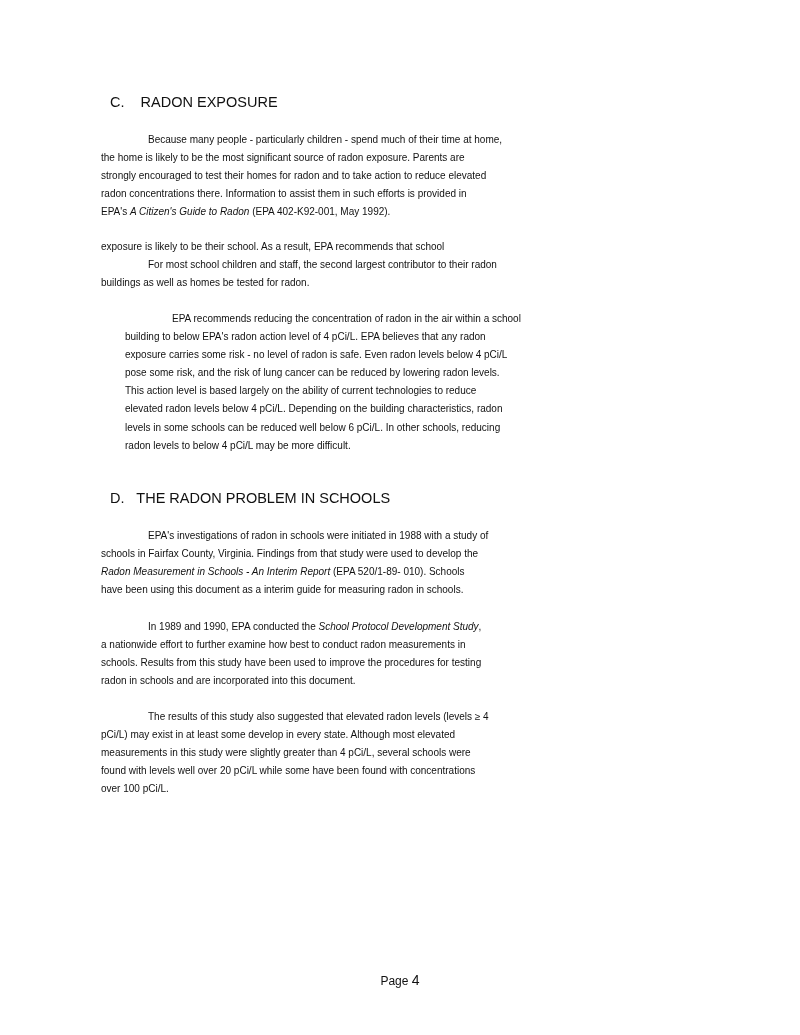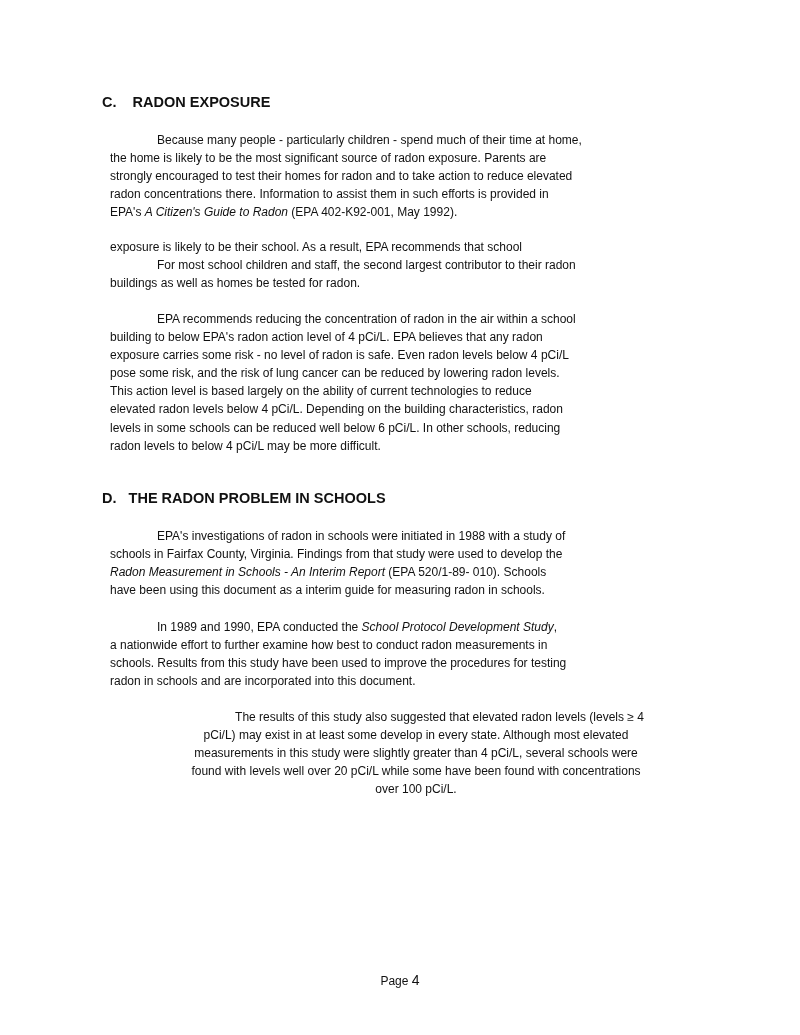--- a/index.html
+++ b/index.html
@@ -1,20 +1,20 @@
 <!DOCTYPE html>
 <html><head>
   <meta charset="utf-8">
   <style>
     html, body { margin: 0; padding: 0; background: #ffffff; }
     body { width: 800px; height: 1035px; position: relative; overflow: hidden;
            font-family: "Liberation Sans", sans-serif; color: #111; }
     .page { position: absolute; left: 94px; top: 0; width: 612px; }
-    .heading { position: absolute; left: 8px; font-weight: bold; font-size: 14.5px; letter-spacing: 0; white-space: pre; }
-    .para { position: absolute; left: 16px; width: 612px; font-size: 12px; line-height: 18.1px; }
+    .heading { position: absolute; left: 16px; font-weight: normal; font-size: 14.5px; letter-spacing: 0; white-space: pre; }
+    .para { position: absolute; left: 7px; width: 612px; font-size: 10px; line-height: 18.1px; }
     .line { display: block; white-space: nowrap; }
     .indent { padding-left: 47px; }
     i { font-style: italic; }
     .footer { position: absolute; top: 972px; left: 0; width: 800px; text-align: center; font-size: 12px; }
     .footer .num { font-size: 14px; }
   </style>
 </head>
 <body>
 
 <div class="page">
@@ -28,21 +28,21 @@
     <span class="line">radon concentrations there. Information to assist them in such efforts is provided in</span>
     <span class="line"><span>EPA's </span><i>A Citizen's Guide to Radon</i><span> (EPA 402-K92-001, May 1992).</span></span>
   </div>
 
   <div class="para" style="top:238px;">
     <span class="line">exposure is likely to be their school.  As a result, EPA recommends that school</span>
     <span class="line indent">For most school children and staff, the second largest contributor to their radon</span>
     <span class="line">buildings as well as homes be tested for radon.</span>
   </div>
 
-  <div class="para" style="top:310px;">
+  <div class="para" style="top:310px;margin-left:24px;">
     <span class="line indent">EPA recommends reducing the concentration of radon in the air within a school</span>
     <span class="line">building to below EPA's radon action level of 4 pCi/L.  EPA believes that any radon</span>
     <span class="line">exposure carries some risk - no level of radon is safe.  Even radon levels below 4 pCi/L</span>
     <span class="line">pose some risk, and the risk of lung cancer can be reduced by lowering radon levels.</span>
     <span class="line">This action level is based largely on the ability of current technologies to reduce</span>
     <span class="line">elevated radon levels below 4 pCi/L.  Depending on the building characteristics, radon</span>
     <span class="line">levels in some schools can be reduced well below 6 pCi/L.  In other schools, reducing</span>
     <span class="line">radon levels to below 4 pCi/L may be more difficult.</span>
   </div>
 
@@ -55,21 +55,21 @@
     <span class="line">have been using this document as a interim guide for measuring radon in schools.</span>
   </div>
 
   <div class="para" style="top:618px;">
     <span class="line indent"><span>In 1989 and 1990, EPA conducted the </span><i>School Protocol Development Study</i><span>,</span></span>
     <span class="line">a nationwide effort to further examine how best to conduct radon measurements in</span>
     <span class="line">schools. Results from this study have been used to improve the procedures for testing</span>
     <span class="line">radon in schools and are incorporated into this document.</span>
   </div>
 
-  <div class="para" style="top:708px;text-align:center;">
+  <div class="para" style="top:708px;">
     <span class="line indent">The results of this study also suggested that elevated radon levels (levels ≥ 4</span>
     <span class="line">pCi/L) may exist in at least some develop in every state.  Although most elevated</span>
     <span class="line">measurements in this study were slightly greater than 4 pCi/L, several schools were</span>
     <span class="line">found with levels well over 20 pCi/L while some have been found with concentrations</span>
     <span class="line">over 100 pCi/L.</span>
   </div>
 </div>
 
 <div class="footer">
   <span>Page </span><span class="num">4</span>

